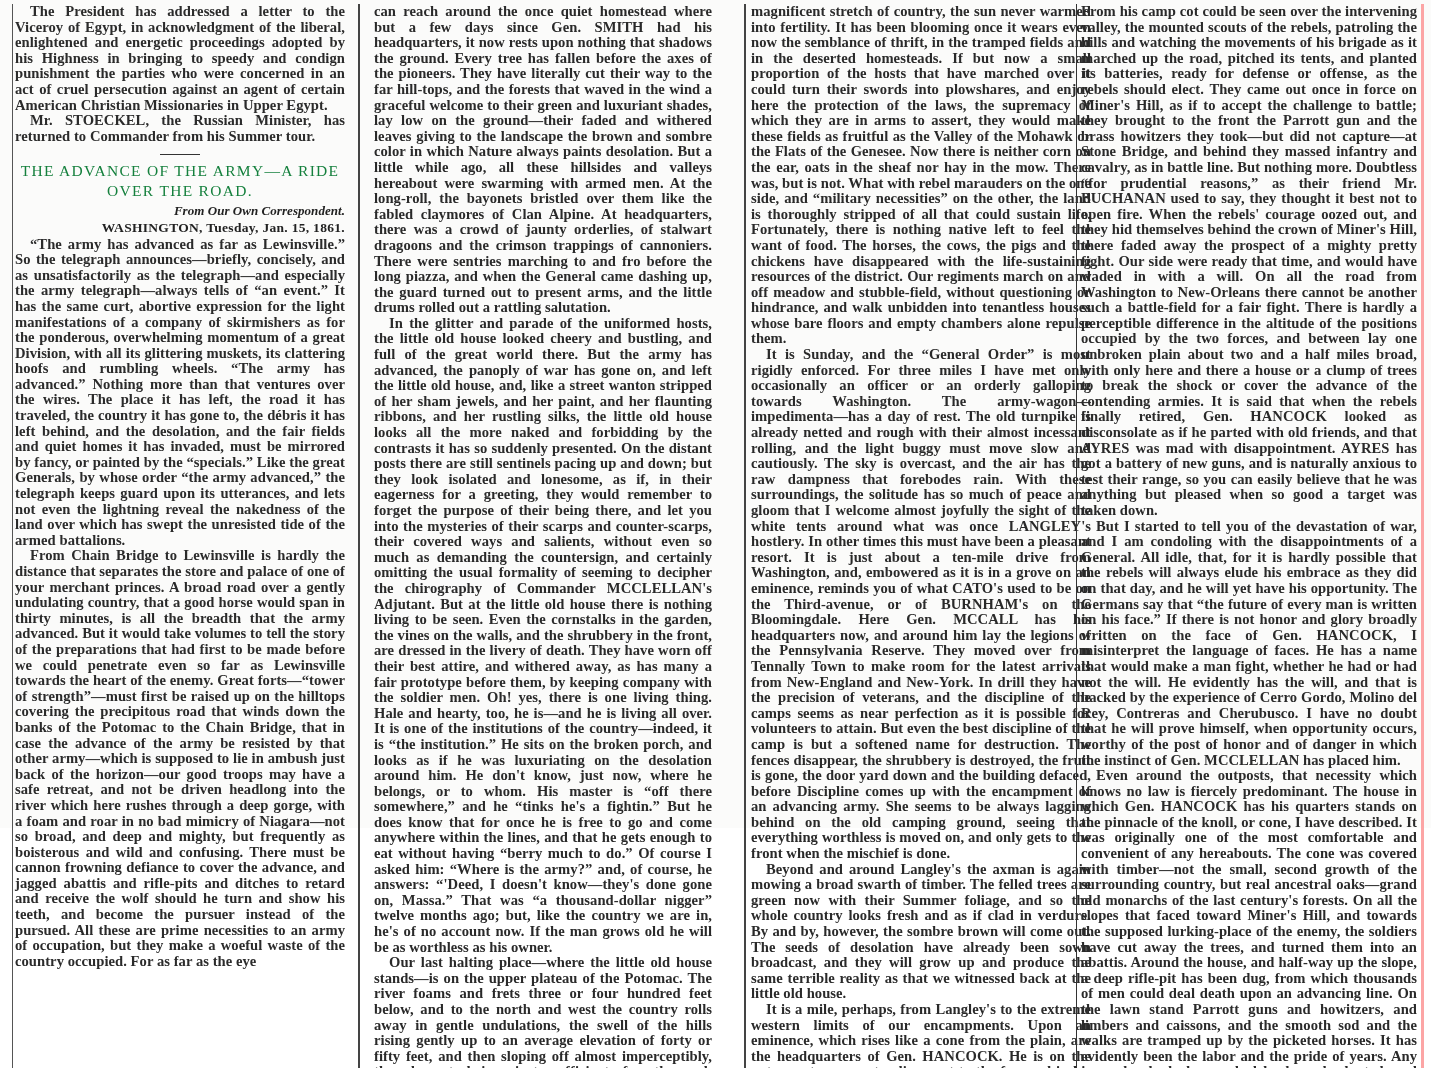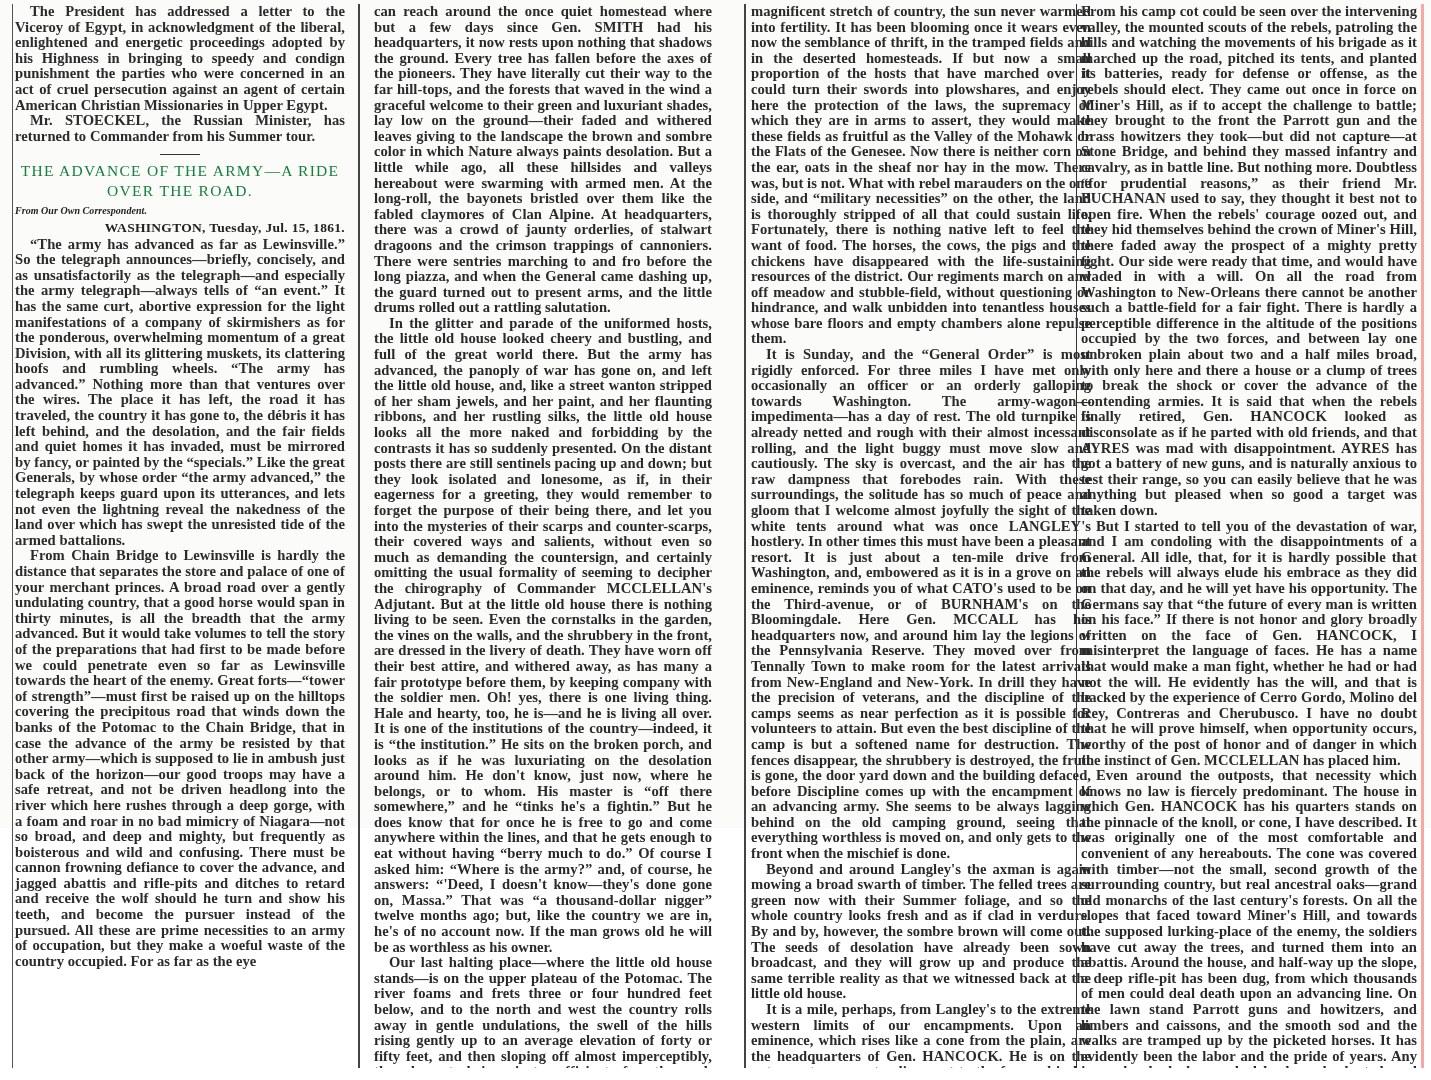--- a/index.html
+++ b/index.html
@@ -50,24 +50,24 @@
     .headline {
       font-family: "Liberation Serif", "DejaVu Serif", serif;
       font-size: 15.5px;
       letter-spacing: 1.3px;
       text-align: center;
       line-height: 20px;
       color: #15803d;
       margin: 0;
     }
     .byline {
-      text-align: left;
+      text-align: right;
       font-style: italic;
       font-weight: bold;
-      font-size: 10px;
+      font-size: 13px;
       margin: 2px 0 1px 0;
     }
     .dateline {
       text-align: right;
       font-weight: bold;
       font-size: 13.5px;
       margin: 0 0 1px 0;
       letter-spacing: 0.3px;
     }
     .col-2, .col-3, .col-4 { font-weight: bold; color: #2a2a2a; }
@@ -84,21 +84,21 @@
 <body>
 
 <div class="page">
 
   <div class="col col-1">
     <p>The President has addressed a letter to the Viceroy of Egypt, in acknowledgment of the liberal, enlightened and energetic proceedings adopted by his Highness in bringing to speedy and condign punishment the parties who were concerned in an act of cruel persecution against an agent of certain American Christian Missionaries in Upper Egypt.</p>
     <p>Mr. STOECKEL, the Russian Minister, has returned to Commander from his Summer tour.</p>
     <div class="rule"></div>
     <h2 class="headline">THE ADVANCE OF THE ARMY—A RIDE OVER THE ROAD.</h2>
     <div class="byline">From Our Own Correspondent.</div>
-    <div class="dateline">WASHINGTON, Tuesday, Jul. 15, 1861.</div>
+    <div class="dateline">WASHINGTON, Tuesday, Jan. 15, 1861.</div>
     <p>“The army has advanced as far as Lewinsville.” So the telegraph announces—briefly, concisely, and as unsatisfactorily as the telegraph—and especially the army telegraph—always tells of “an event.” It has the same curt, abortive expression for the light manifestations of a company of skirmishers as for the ponderous, overwhelming momentum of a great Division, with all its glittering muskets, its clattering hoofs and rumbling wheels. “The army has advanced.” Nothing more than that ventures over the wires. The place it has left, the road it has traveled, the country it has gone to, the débris it has left behind, and the desolation, and the fair fields and quiet homes it has invaded, must be mirrored by fancy, or painted by the “specials.” Like the great Generals, by whose order “the army advanced,” the telegraph keeps guard upon its utterances, and lets not even the lightning reveal the nakedness of the land over which has swept the unresisted tide of the armed battalions.</p>
     <p>From Chain Bridge to Lewinsville is hardly the distance that separates the store and palace of one of your merchant princes. A broad road over a gently undulating country, that a good horse would span in thirty minutes, is all the breadth that the army advanced. But it would take volumes to tell the story of the preparations that had first to be made before we could penetrate even so far as Lewinsville towards the heart of the enemy. Great forts—“tower of strength”—must first be raised up on the hilltops covering the precipitous road that winds down the banks of the Potomac to the Chain Bridge, that in case the advance of the army be resisted by that other army—which is supposed to lie in ambush just back of the horizon—our good troops may have a safe retreat, and not be driven headlong into the river which here rushes through a deep gorge, with a foam and roar in no bad mimicry of Niagara—not so broad, and deep and mighty, but frequently as boisterous and wild and confusing. There must be cannon frowning defiance to cover the advance, and jagged abattis and rifle-pits and ditches to retard and receive the wolf should he turn and show his teeth, and become the pursuer instead of the pursued. All these are prime necessities to an army of occupation, but they make a woeful waste of the country occupied. For as far as the eye</p>
   </div>
 
   <div class="col col-2">
     <p class="noindent">can reach around the once quiet homestead where but a few days since Gen. SMITH had his headquarters, it now rests upon nothing that shadows the ground. Every tree has fallen before the axes of the pioneers. They have literally cut their way to the far hill-tops, and the forests that waved in the wind a graceful welcome to their green and luxuriant shades, lay low on the ground—their faded and withered leaves giving to the landscape the brown and sombre color in which Nature always paints desolation. But a little while ago, all these hillsides and valleys hereabout were swarming with armed men. At the long-roll, the bayonets bristled over them like the fabled claymores of Clan Alpine. At headquarters, there was a crowd of jaunty orderlies, of stalwart dragoons and the crimson trappings of cannoniers. There were sentries marching to and fro before the long piazza, and when the General came dashing up, the guard turned out to present arms, and the little drums rolled out a rattling salutation.</p>
     <p>In the glitter and parade of the uniformed hosts, the little old house looked cheery and bustling, and full of the great world there. But the army has advanced, the panoply of war has gone on, and left the little old house, and, like a street wanton stripped of her sham jewels, and her paint, and her flaunting ribbons, and her rustling silks, the little old house looks all the more naked and forbidding by the contrasts it has so suddenly presented. On the distant posts there are still sentinels pacing up and down; but they look isolated and lonesome, as if, in their eagerness for a greeting, they would remember to forget the purpose of their being there, and let you into the mysteries of their scarps and counter-scarps, their covered ways and salients, without even so much as demanding the countersign, and certainly omitting the usual formality of seeming to decipher the chirography of Commander MCCLELLAN's Adjutant. But at the little old house there is nothing living to be seen. Even the cornstalks in the garden, the vines on the walls, and the shrubbery in the front, are dressed in the livery of death. They have worn off their best attire, and withered away, as has many a fair prototype before them, by keeping company with the soldier men. Oh! yes, there is one living thing. Hale and hearty, too, he is—and he is living all over. It is one of the institutions of the country—indeed, it is “the institution.” He sits on the broken porch, and looks as if he was luxuriating on the desolation around him. He don't know, just now, where he belongs, or to whom. His master is “off there somewhere,” and he “tinks he's a fightin.” But he does know that for once he is free to go and come anywhere within the lines, and that he gets enough to eat without having “berry much to do.” Of course I asked him: “Where is the army?” and, of course, he answers: “'Deed, I doesn't know—they's done gone on, Massa.” That was “a thousand-dollar nigger” twelve months ago; but, like the country we are in, he's of no account now. If the man grows old he will be as worthless as his owner.</p>
     <p>Our last halting place—where the little old house stands—is on the upper plateau of the Potomac. The river foams and frets three or four hundred feet below, and to the north and west the country rolls away in gentle undulations, the swell of the hills rising gently up to an average elevation of forty or fifty feet, and then sloping off almost imperceptibly, the descent being just sufficient for thorough drainage. A more</p>
   </div>
 

